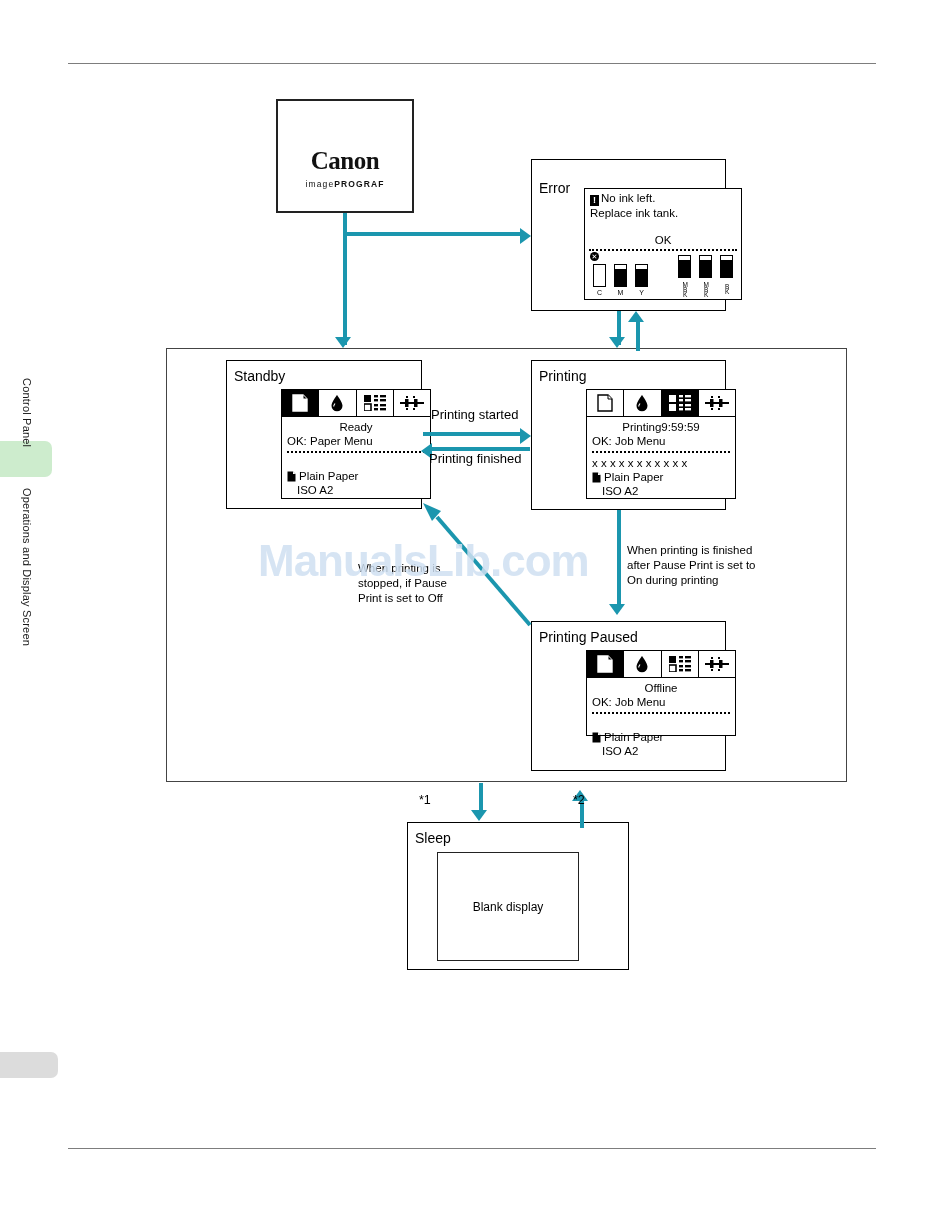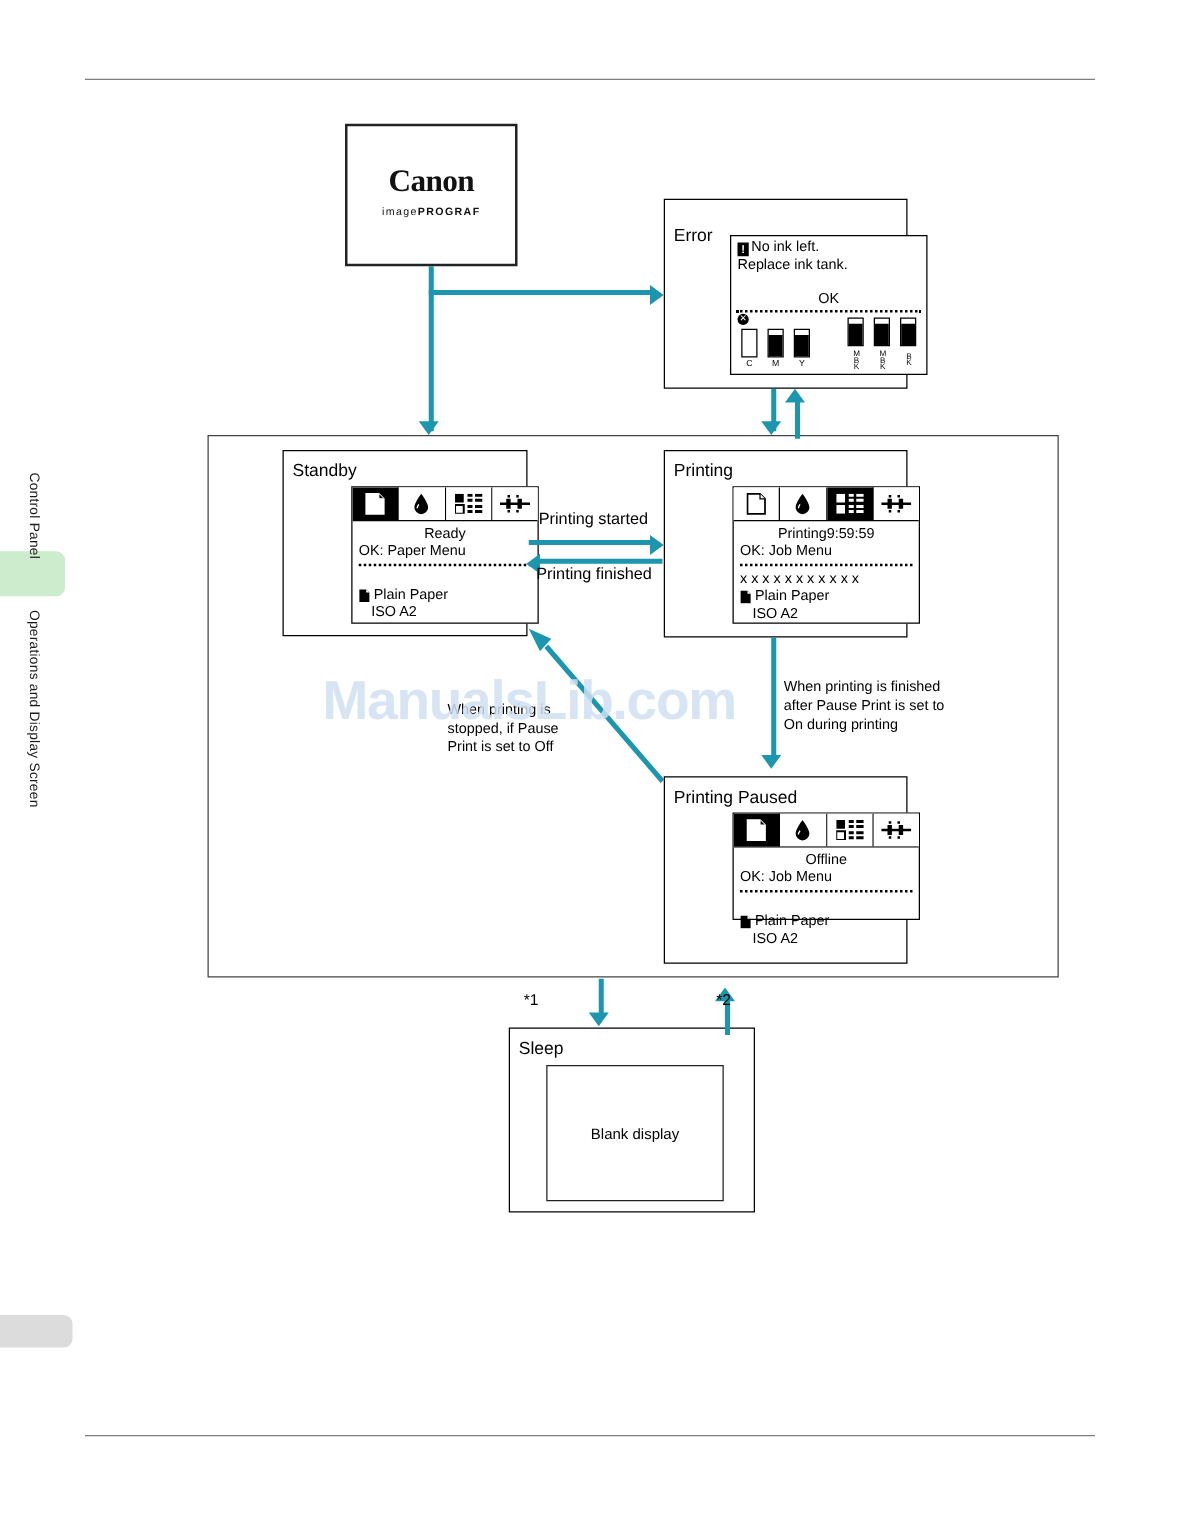--- a/index.html
+++ b/index.html
@@ -23,33 +23,33 @@
   .side-tab.gray{top:1052px;width:58px;height:26px;background:#dcdcdc;}
 
   
   .box{position:absolute;border:1px solid #000;background:#fff;box-sizing:border-box;}
   .box-title{position:absolute;font-size:14px;color:#000;line-height:1;}
 
   
   #logo-box{left:276px;top:99px;width:138px;height:114px;border:2px solid #222;}
   .logo-wrap{position:absolute;left:0;right:0;top:32px;text-align:center;}
   .logo-canon{font-family:"Liberation Serif","DejaVu Serif",serif;font-weight:bold;
-      font-size:25px;letter-spacing:-0.5px;color:#111;line-height:1;}
+      font-size:25px;letter-spacing:-0.5px;color:#111;line-height:1;margin-top:15px;}
   .logo-ipf{font-size:8.5px;letter-spacing:1.1px;margin-top:6px;color:#111;}
   .logo-ipf b{font-weight:bold;}
 
   
   #state-group{left:166px;top:348px;width:681px;height:434px;border:1px solid #444;}
 
   
   #error-box{left:531px;top:159px;width:195px;height:152px;}
   #standby-box{left:226px;top:360px;width:196px;height:149px;}
   #printing-box{left:531px;top:360px;width:195px;height:150px;}
   #paused-box{left:531px;top:621px;width:195px;height:150px;}
-  #sleep-box{left:407px;top:822px;width:197px;height:148px;}
+  #sleep-box{left:407px;top:822px;width:222px;height:148px;}
 
   
   .lcd{position:absolute;border:1.5px solid #000;background:#fff;box-sizing:border-box;margin-left:27px;}
   .tabs{display:flex;height:26px;background:#fff;border-bottom:1.5px solid #000;}
   .tab{flex:1;display:flex;align-items:center;justify-content:center;position:relative;
        border-right:1.5px solid #000;background:#fff;box-sizing:border-box;}
   .tab:last-child{border-right:none;}
   .tab.sel{background:#000;}
   .lcd-body{padding:3px 5px 0 5px;font-size:11.5px;line-height:14px;}
   .row{display:flex;justify-content:center;white-space:nowrap;}

